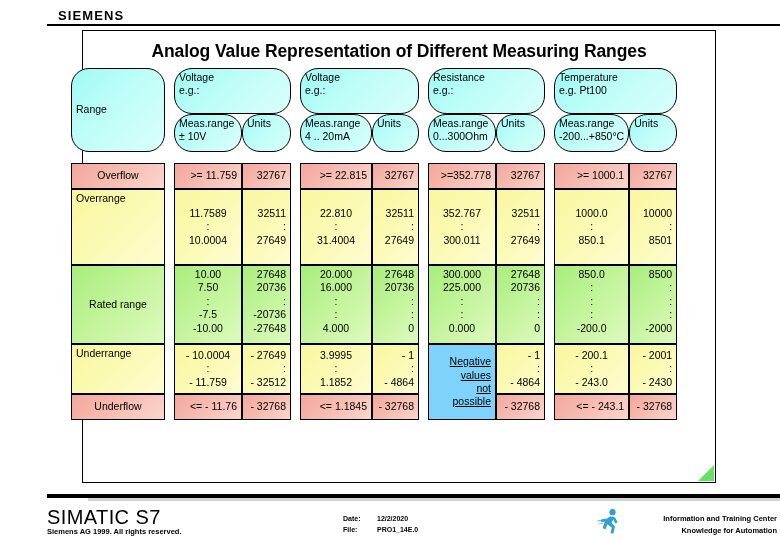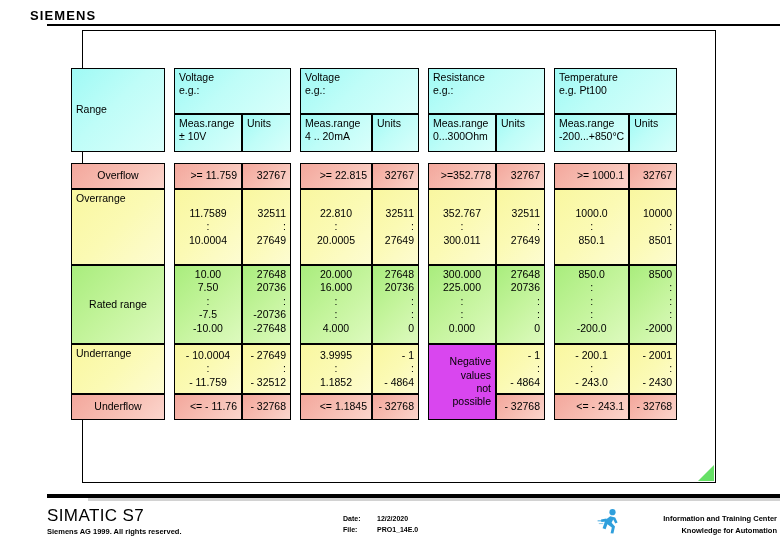--- a/index.html
+++ b/index.html
@@ -4,21 +4,21 @@
 <style>
   html,body{margin:0;padding:0;background:#ffffff;}
   body{
     width:780px;height:540px;overflow:hidden;position:relative;
     font-family:"Liberation Sans", sans-serif;
     -webkit-font-smoothing:none;
   }
 
   
   .brand{
-    position:absolute;left:30px;top:8px;
+    position:absolute;left:58px;top:8px;
     font-size:13px;font-weight:bold;letter-spacing:1.1px;color:#000;
   }
   .brand-rule{
     position:absolute;left:47px;top:24px;width:733px;height:2px;background:#000;
   }
 
   
   .slide{
     position:absolute;left:82px;top:30px;width:634px;height:453px;
     border:1.5px solid #000;background:#fff;box-sizing:border-box;
@@ -46,25 +46,25 @@
     border:1.6px solid #000;
     font-size:10.5px;color:#000;
     padding:2px 4px;
     vertical-align:middle;
     line-height:1.28;
     box-sizing:border-box;
   }
   
   .gap{border:none !important;width:9px;padding:0 !important;background:transparent;}
 
-  .c-head   {background:linear-gradient(135deg,#9ffaf5 0%,#bffdf8 45%,#d9fffb 100%);}
+  .c-head   {background:linear-gradient(135deg,#9ffaf5 0%,#bffdf8 45%,#d9fffb 100%);border-radius:18px;}
   .c-ovf    {background:linear-gradient(135deg,#f3a79c 0%,#f7bdb2 50%,#fbd5cc 100%);}
   .c-rng    {background:linear-gradient(135deg,#f9f7a0 0%,#fbfab4 50%,#fdfcd2 100%);}
   .c-rated  {background:linear-gradient(135deg,#a9ed7d 0%,#c4f49c 50%,#ddfabe 100%);}
-  .c-white  {background:#d946ef;}
+  .c-white  {background:#7dd3fc;text-decoration:underline;}
 
   .w-range {width:94px;}
   .w-mr    {width:68px;}
   .w-un    {width:49px;}
   .w-mr2   {width:72px;}
   .w-un2   {width:47px;}
   .w-mr3   {width:68px;}
   .w-un3   {width:49px;}
   .w-mr4   {width:74px;}
   .w-un4   {width:48px;}
@@ -84,21 +84,21 @@
   .r-uflw  {height:26px;padding-left:20px;}
 
   
   .foot-rule{
     position:absolute;left:47px;top:494px;width:733px;height:4px;background:#000;
   }
   .foot-grey{
     position:absolute;left:88px;top:494px;width:692px;height:7px;background:#d2d2d2;
   }
   .simatic{
-    position:absolute;left:47px;top:506px;font-size:17px;color:#000;letter-spacing:0.4px;text-align:center;
+    position:absolute;left:47px;top:506px;font-size:20px;color:#000;letter-spacing:0.4px;text-align:center;
   }
   .copyr{
     position:absolute;left:47px;top:527px;font-size:7.5px;font-weight:bold;color:#000;
   }
   .meta{
     position:absolute;left:343px;top:514px;font-size:7px;font-weight:bold;color:#000;line-height:1.5;
   }
   .meta b{display:inline-block;width:34px;}
   .meta-val{display:inline-block;}
   .itc{
@@ -108,20 +108,21 @@
   .runner{position:absolute;left:597px;top:508px;width:26px;height:28px;}
 </style>
 </head>
 <body>
 
 <div class="brand">SIEMENS</div>
 <div class="brand-rule"></div>
 
 <div class="slide-shadow"></div>
 <div class="slide">
+  <div class="title">Analog Value Representation of Different Measuring Ranges</div>
   <div class="corner-tri"></div>
 </div>
 
 <table class="tbl">
   <tbody>
 
     <tr>
       <td class="c-head w-range ctr hdr-top" rowspan="2" style="vertical-align:middle !important;">Range</td>
       <td class="gap"></td>
       <td class="c-head hdr-top numl" colspan="2"><span>Voltage</span><br><span>e.g.:</span></td>
@@ -173,21 +174,21 @@
       <td class="gap"></td>
       <td class="c-rng w-mr num">11.7589
 :
 10.0004</td>
       <td class="c-rng w-un numl">32511
 :
 27649</td>
       <td class="gap"></td>
       <td class="c-rng w-mr2 num">22.810
 :
-20.0005</td>
+31.4004</td>
       <td class="c-rng w-un2 numl">32511
 :
 27649</td>
       <td class="gap"></td>
       <td class="c-rng w-mr3 num">352.767
 :
 300.011</td>
       <td class="c-rng w-un3 numl">32511
 :
 27649</td>

